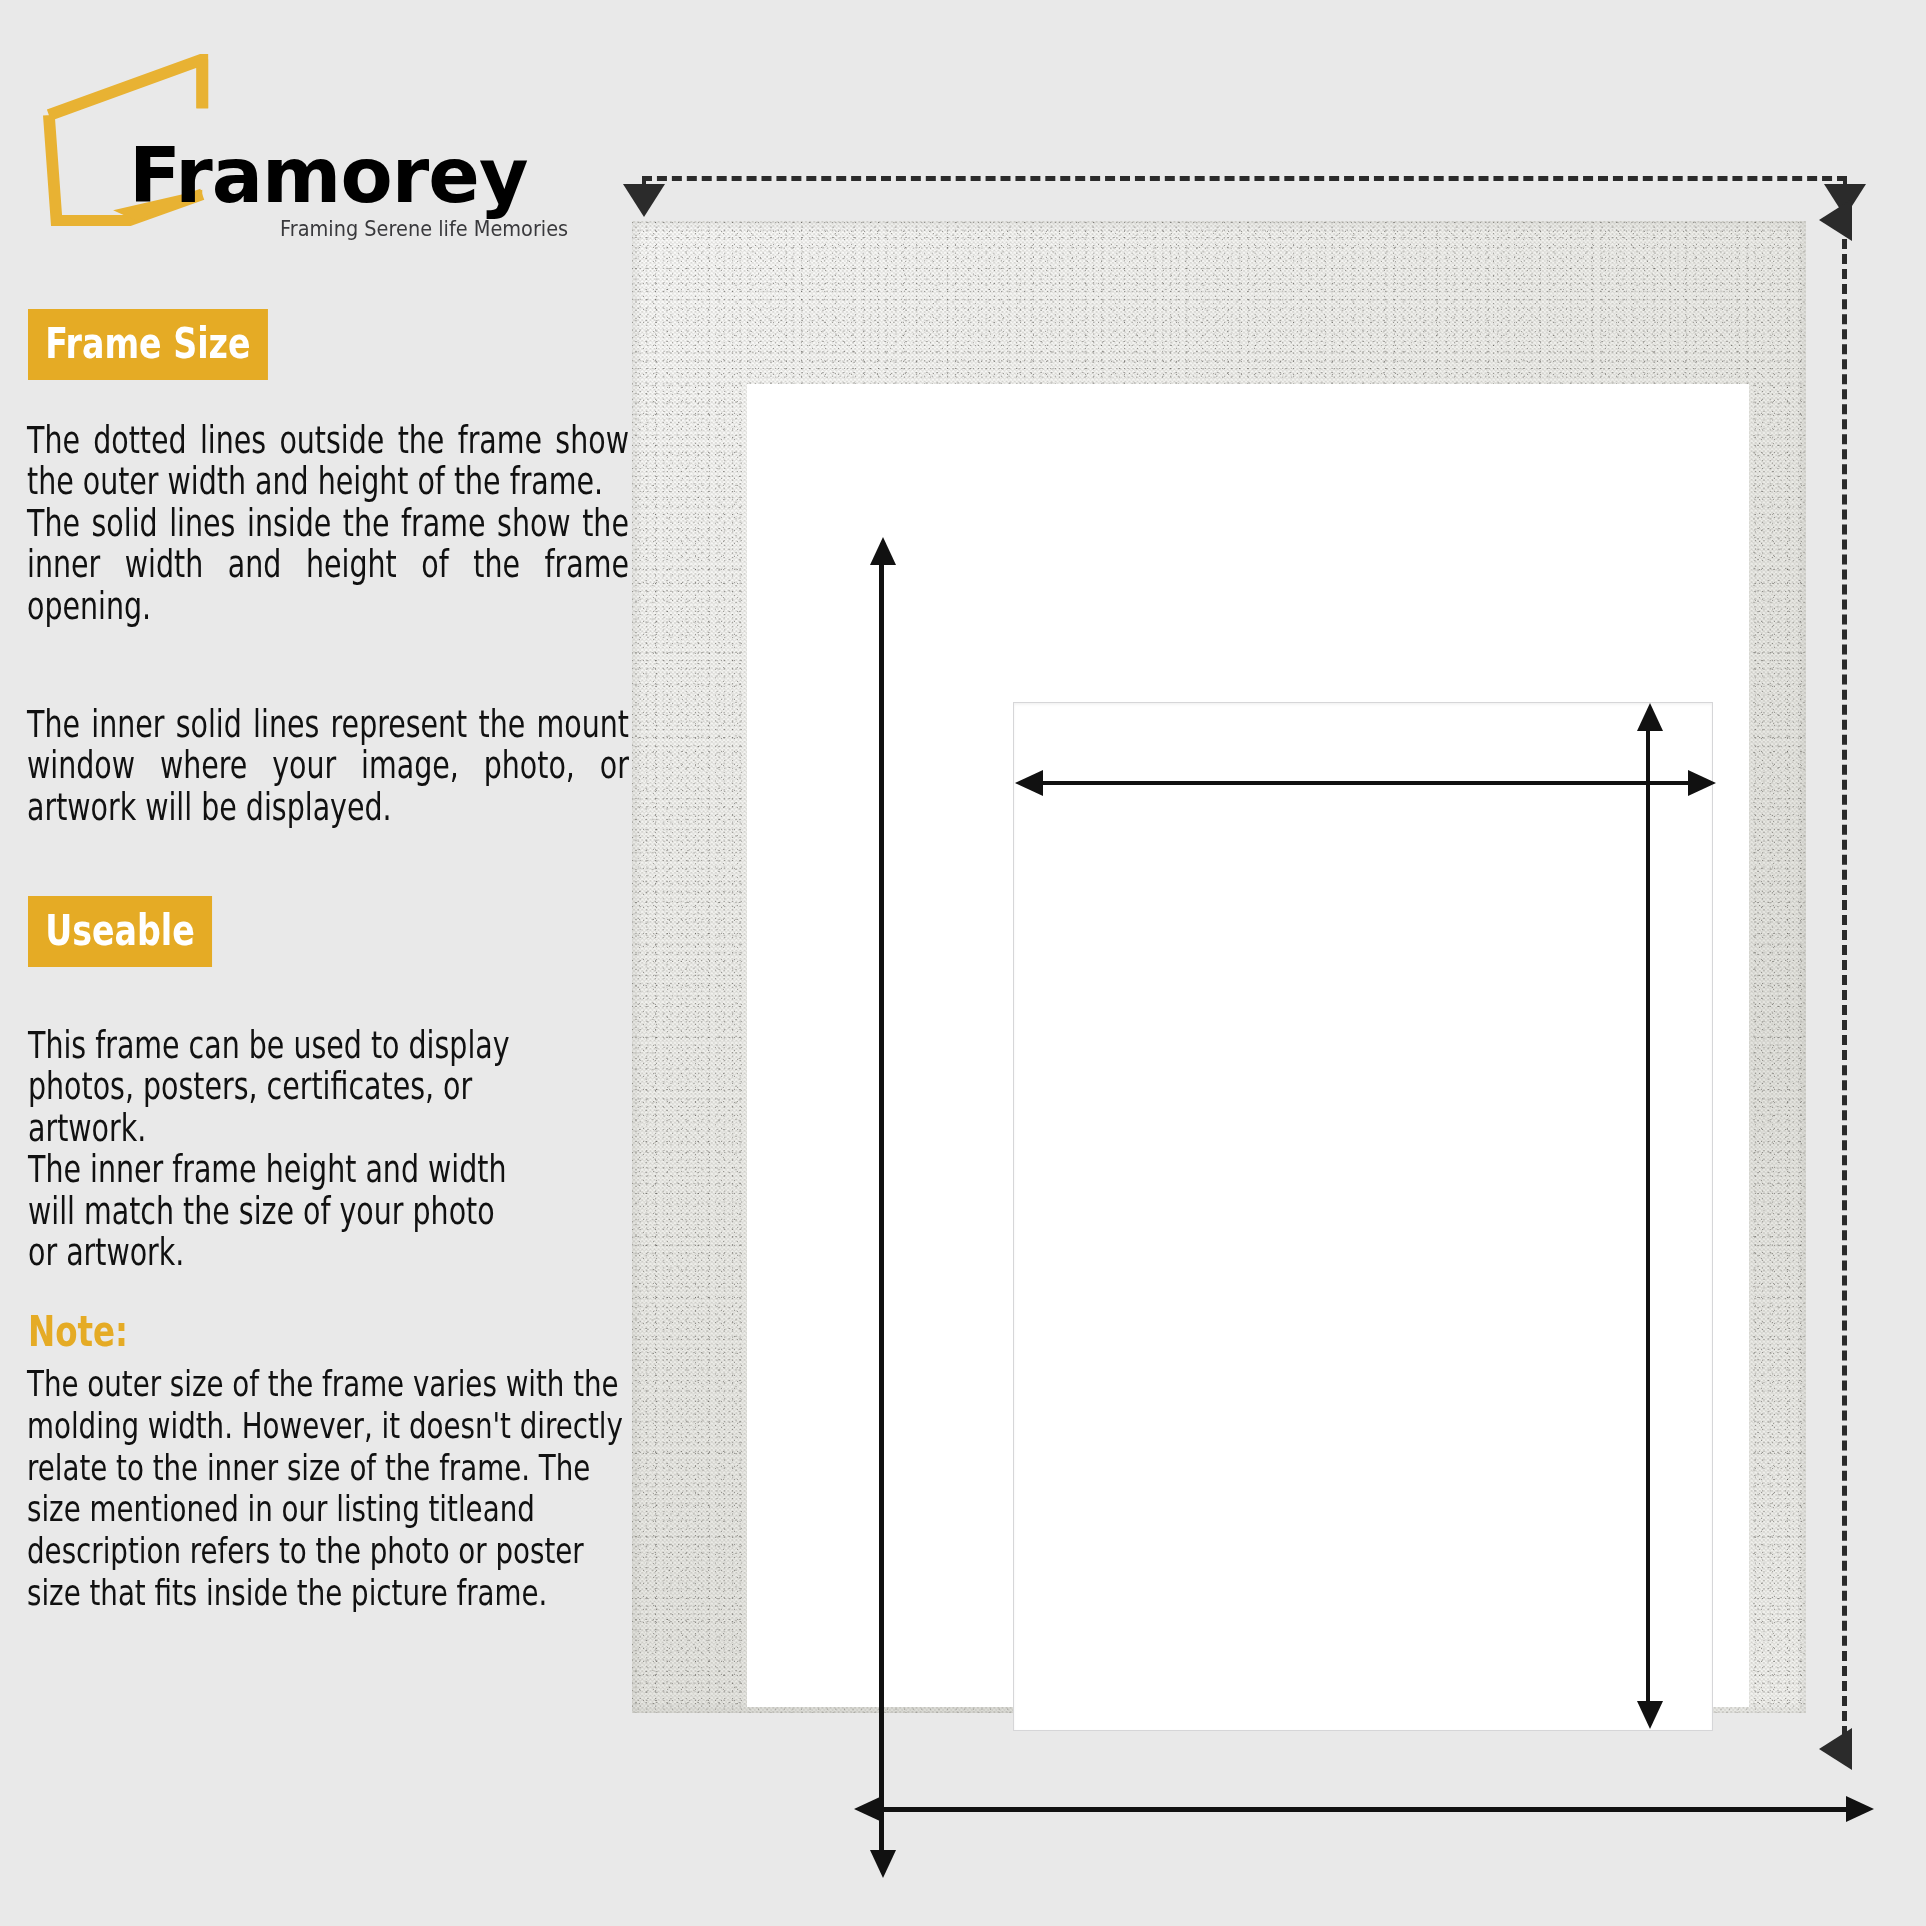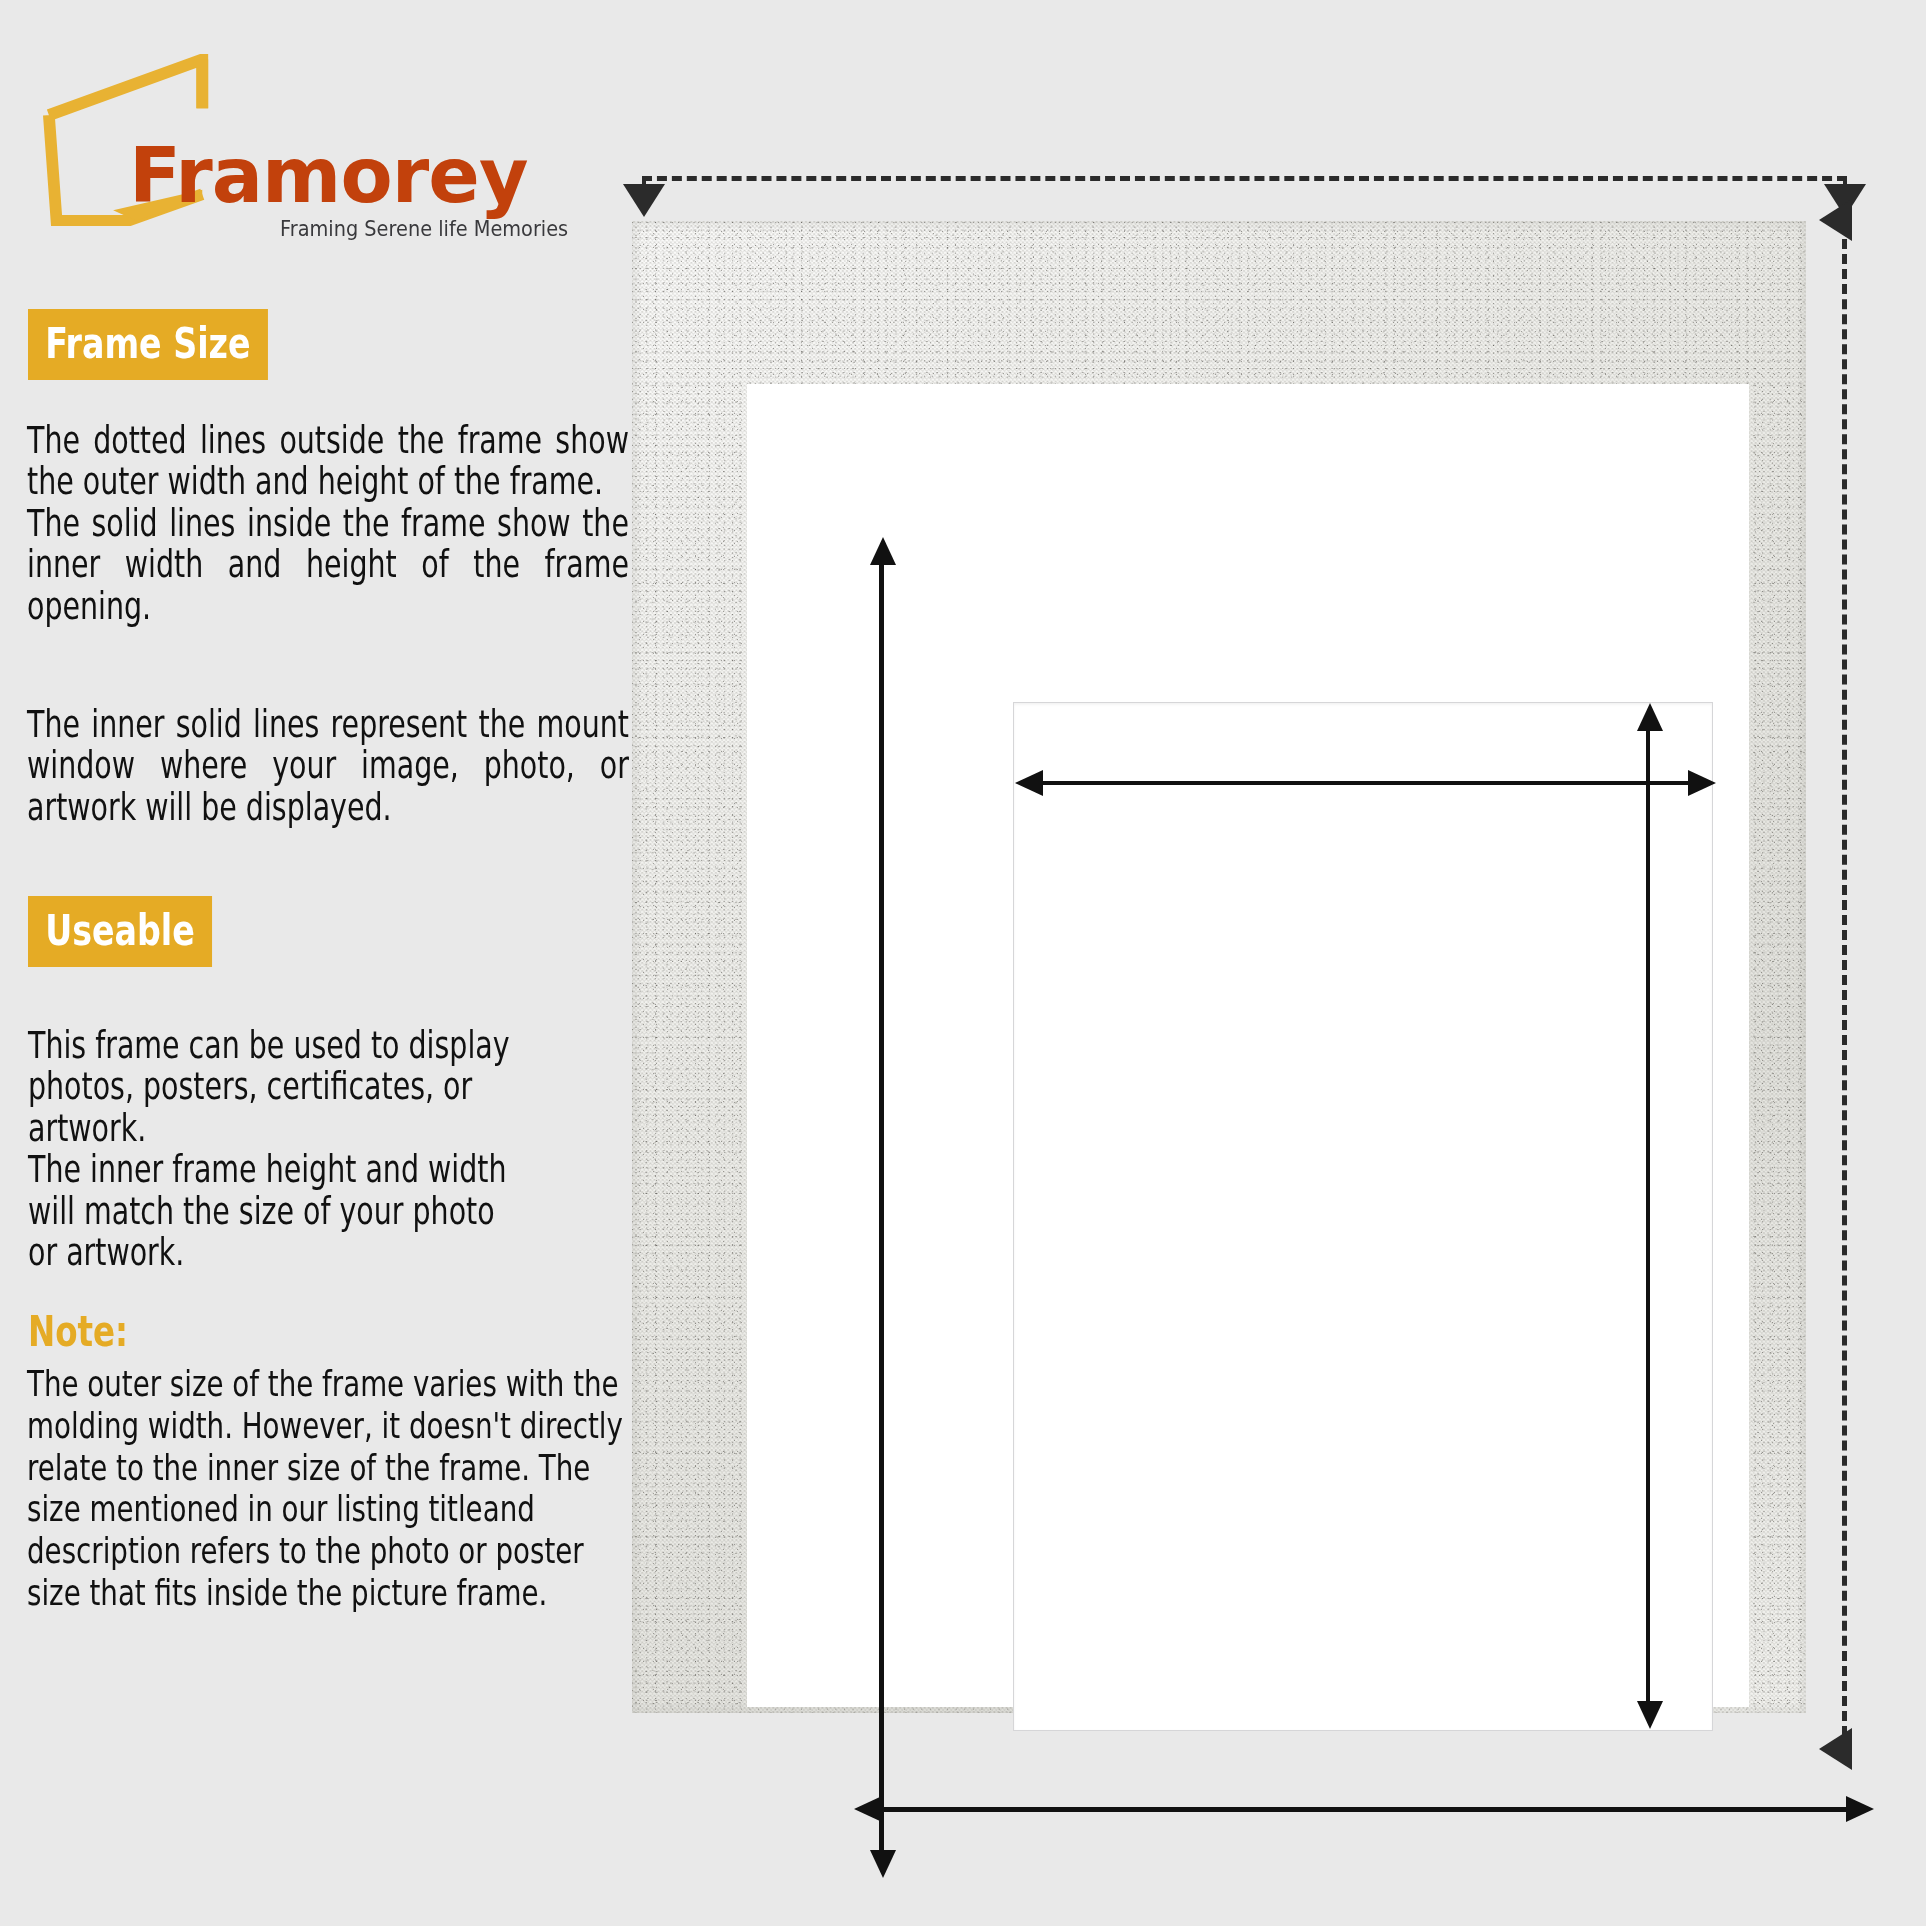--- a/index.html
+++ b/index.html
@@ -16,21 +16,21 @@
   
   #left-panel{position:absolute;left:0;top:0;width:632px;height:1926px;}
 
   
   #logo{position:absolute;left:43px;top:54px;width:497px;height:181px;}
   #logo-mark{position:absolute;left:0;top:0;width:181px;height:172px;}
   #logo-word{
     position:absolute;left:86px;top:84px;
     font-family:"DejaVu Sans", sans-serif;
     font-weight:bold;font-size:76px;letter-spacing:-0.9px;
-    color:#c2410c;line-height:1;white-space:nowrap;
+    color:#000000;line-height:1;white-space:nowrap;
   }
   #logo-tag{
     position:absolute;left:237px;top:163px;
     font-family:"DejaVu Sans", sans-serif;
     font-size:21px;color:#39393c;white-space:nowrap;
     transform:scaleX(0.92);transform-origin:left center;
   }
 
   
   .badge{

